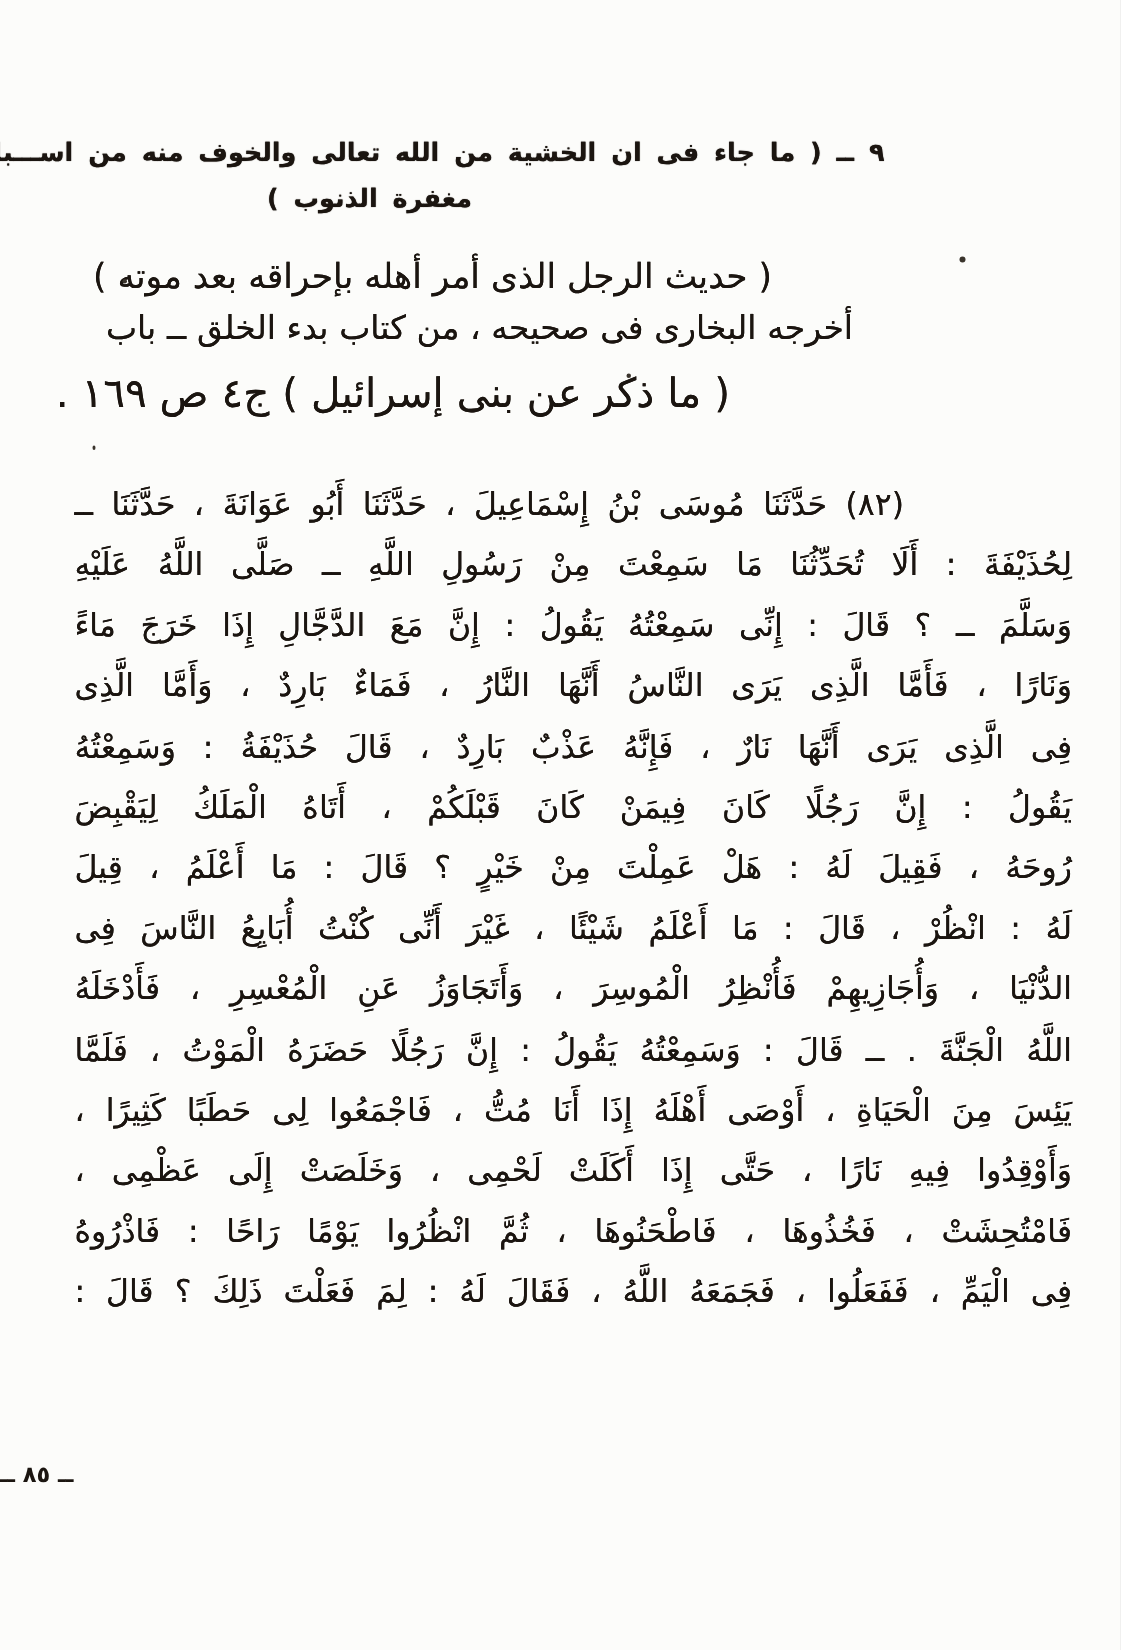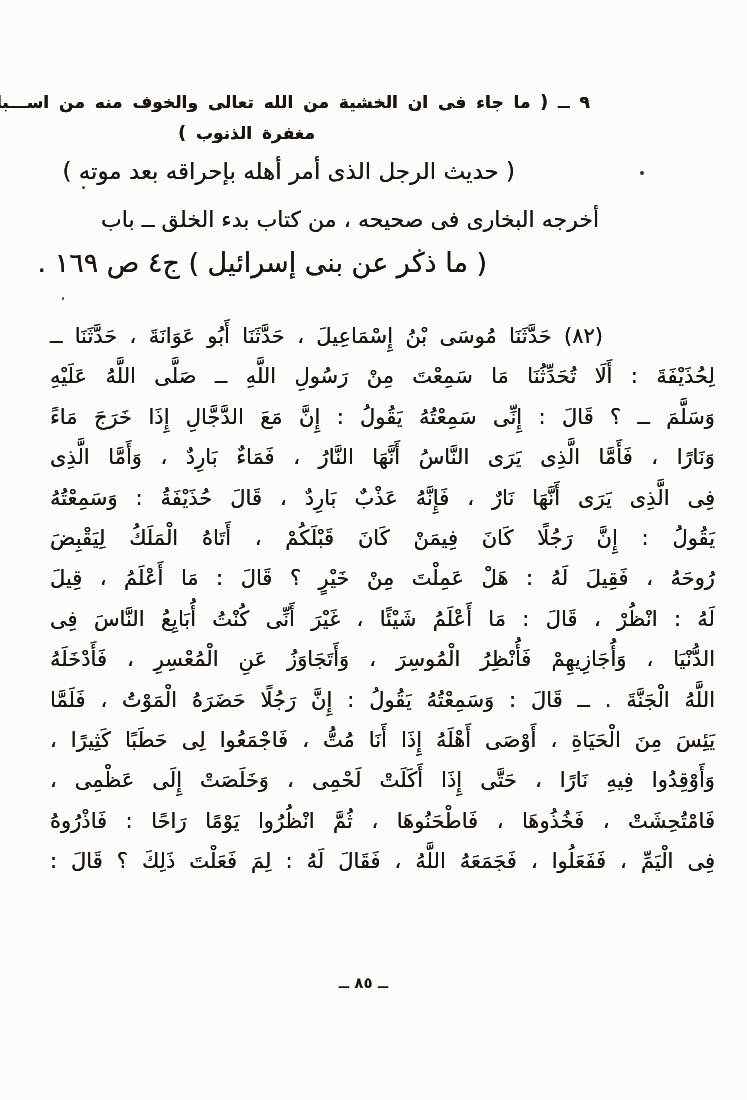--- a/index.html
+++ b/index.html
@@ -25,41 +25,41 @@
   }
   .h1{top:90px;right:157px;}
   .h2{top:121px;right:432px;}
   
   .ref-line{
     font-size:23px;
     line-height:34px;
     white-space:nowrap;
     text-shadow:0 0 .4px currentColor;
   }
-  .subtitle{top:154px;right:232px;text-align:right;}
-  .src1{top:203px;right:148px;width:498px;white-space:normal;text-align:justify;text-align-last:justify;font-size:22px;}
+  .subtitle{top:168px;right:232px;text-align:right;}
+  .src1{top:203px;right:178px;width:498px;white-space:normal;text-align:justify;text-align-last:justify;font-size:22px;}
   .src2{top:246px;right:260px;font-size:27px;}
   
   .body-block{
     top:300px;left:50px;right:32px;
     font-size:21px;
     margin-top:16px;
   }
   .body-line{
     line-height:40.4px;
     text-align:justify;
     text-align-last:justify;
     text-justify:inter-word;
     text-shadow:0 0 .4px currentColor;
   }
   .body-line.indent{padding-right:112px;}
   
   .page-number{
     top:974px;left:0;right:20px;
-    text-align:center;
+    text-align:left;
     font-size:15px;
     font-weight:bold;
     letter-spacing:2px;
   }
   
   .speck{position:absolute;background:#3a342c;border-radius:50%;}
   .sp1{width:4px;height:4px;top:171px;left:640px;}
   .sp2{width:3px;height:3px;top:186px;left:82px;}
   .sp3{width:3px;height:3px;top:249px;left:418px;}
   .sp4{width:2px;height:3px;top:297px;left:62px;}

